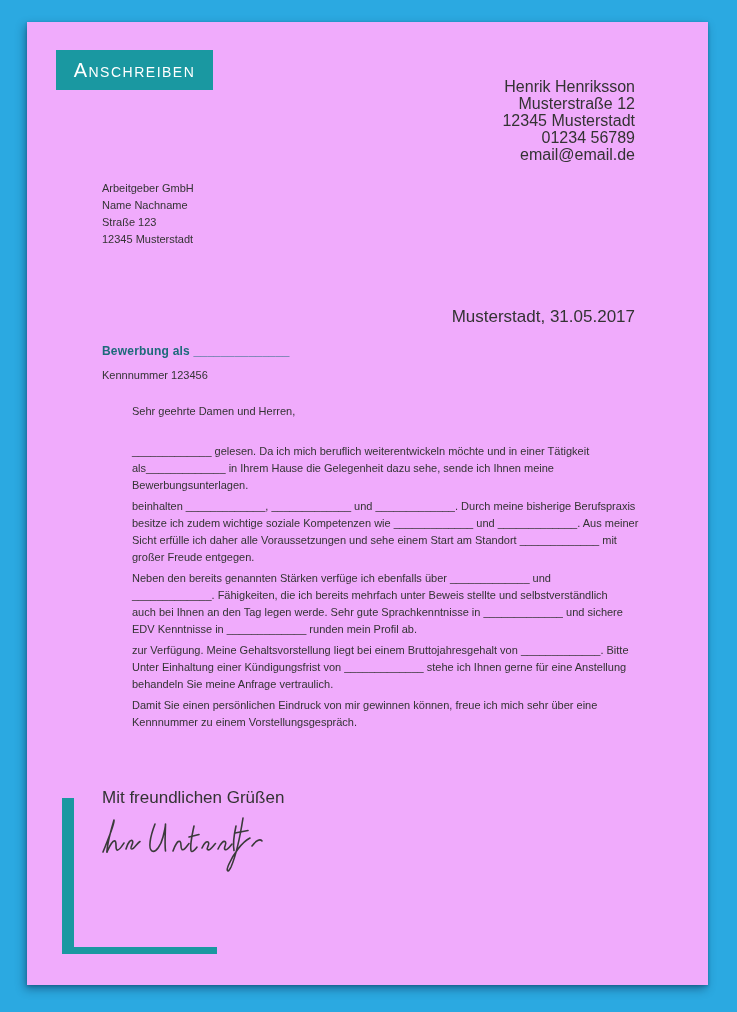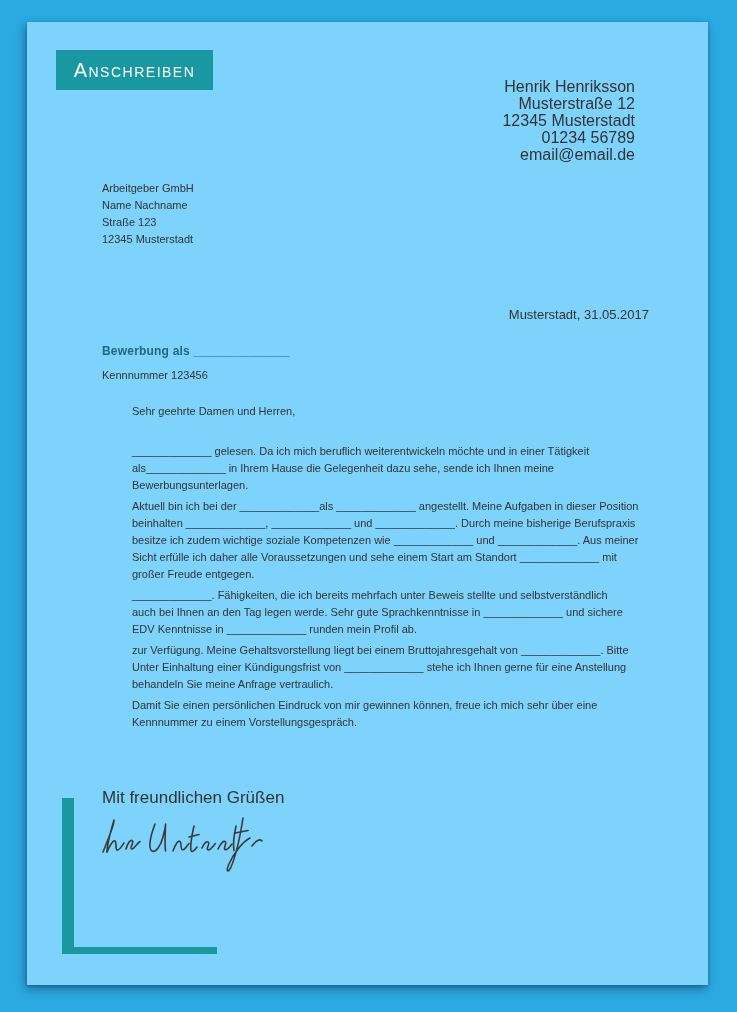--- a/index.html
+++ b/index.html
@@ -10,21 +10,21 @@
   }
   * { margin: 0; padding: 0; box-sizing: border-box; }
   html, body {
     width: 737px; height: 1012px;
     font-family: "Liberation Sans", "DejaVu Sans", sans-serif;
     background: var(--frame-blue);
   }
   .canvas { position: relative; width: 737px; height: 1012px; background: var(--frame-blue); overflow: hidden; }
   .page {
     position: absolute; left: 27px; top: 22px; width: 681px; height: 963px;
-    background: #7dd3fc;
+    background: #f0abfc;
     box-shadow: -2px 4px 9px rgba(10, 40, 70, 0.45), 0 1px 3px rgba(10,40,70,0.3);
     color: var(--text-color);
   }
   .banner {
     position: absolute; left: 29px; top: 28px; width: 157px; height: 40px;
     background: var(--banner-teal);
     display: flex; align-items: center; justify-content: center;
   }
   .banner-label {
     color: #ffffff; font-variant: small-caps; font-size: 20px;
@@ -32,21 +32,21 @@
   }
   .sender {
     position: absolute; top: 56px; right: 73px;
     text-align: right; font-size: 16px; line-height: 17px;
   }
   .recipient {
     position: absolute; top: 158px; left: 75px;
     font-size: 11px; line-height: 17px;
   }
   .date-line {
-    position: absolute; top: 285px; right: 59px; font-size: 13px;
+    position: absolute; top: 285px; right: 73px; font-size: 17px;
   }
   .subject-title {
     position: absolute; top: 322px; left: 75px;
     color: var(--subject-teal); font-weight: bold; font-size: 12px;
     letter-spacing: 0.2px; white-space: nowrap;
   }
   .subject-ref {
     position: absolute; top: 347px; left: 75px; font-size: 11px;
   }
   .letter-body {
@@ -105,28 +105,28 @@
     <div class="letter-body">
       <div class="salutation">Sehr geehrte Damen und Herren,</div>
 
       <div class="paragraph">
         <div class="pline">_____________ gelesen. Da ich mich beruflich weiterentwickeln möchte und in einer Tätigkeit</div>
         <div class="pline">als_____________ in Ihrem Hause die Gelegenheit dazu sehe, sende ich Ihnen meine</div>
         <div class="pline">Bewerbungsunterlagen.</div>
       </div>
 
       <div class="paragraph">
-        <div class="pline">Aktuell bin ich bei der _____________als _____________ angestellt. Meine Aufgaben in dieser Position</div>
         <div class="pline">beinhalten _____________, _____________ und _____________. Durch meine bisherige Berufspraxis</div>
         <div class="pline">besitze ich zudem wichtige soziale Kompetenzen wie _____________ und _____________. Aus meiner</div>
         <div class="pline">Sicht erfülle ich daher alle Voraussetzungen und sehe einem Start am Standort _____________ mit</div>
         <div class="pline">großer Freude entgegen.</div>
       </div>
 
       <div class="paragraph">
+        <div class="pline">Neben den bereits genannten Stärken verfüge ich ebenfalls über _____________ und</div>
         <div class="pline">_____________. Fähigkeiten, die ich bereits mehrfach unter Beweis stellte und selbstverständlich</div>
         <div class="pline">auch bei Ihnen an den Tag legen werde. Sehr gute Sprachkenntnisse in _____________ und sichere</div>
         <div class="pline">EDV Kenntnisse in _____________ runden mein Profil ab.</div>
       </div>
 
       <div class="paragraph">
         <div class="pline">zur Verfügung. Meine Gehaltsvorstellung liegt bei einem Bruttojahresgehalt von _____________. Bitte</div>
         <div class="pline">Unter Einhaltung einer Kündigungsfrist von _____________ stehe ich Ihnen gerne für eine Anstellung</div>
         <div class="pline">behandeln Sie meine Anfrage vertraulich.</div>
       </div>

